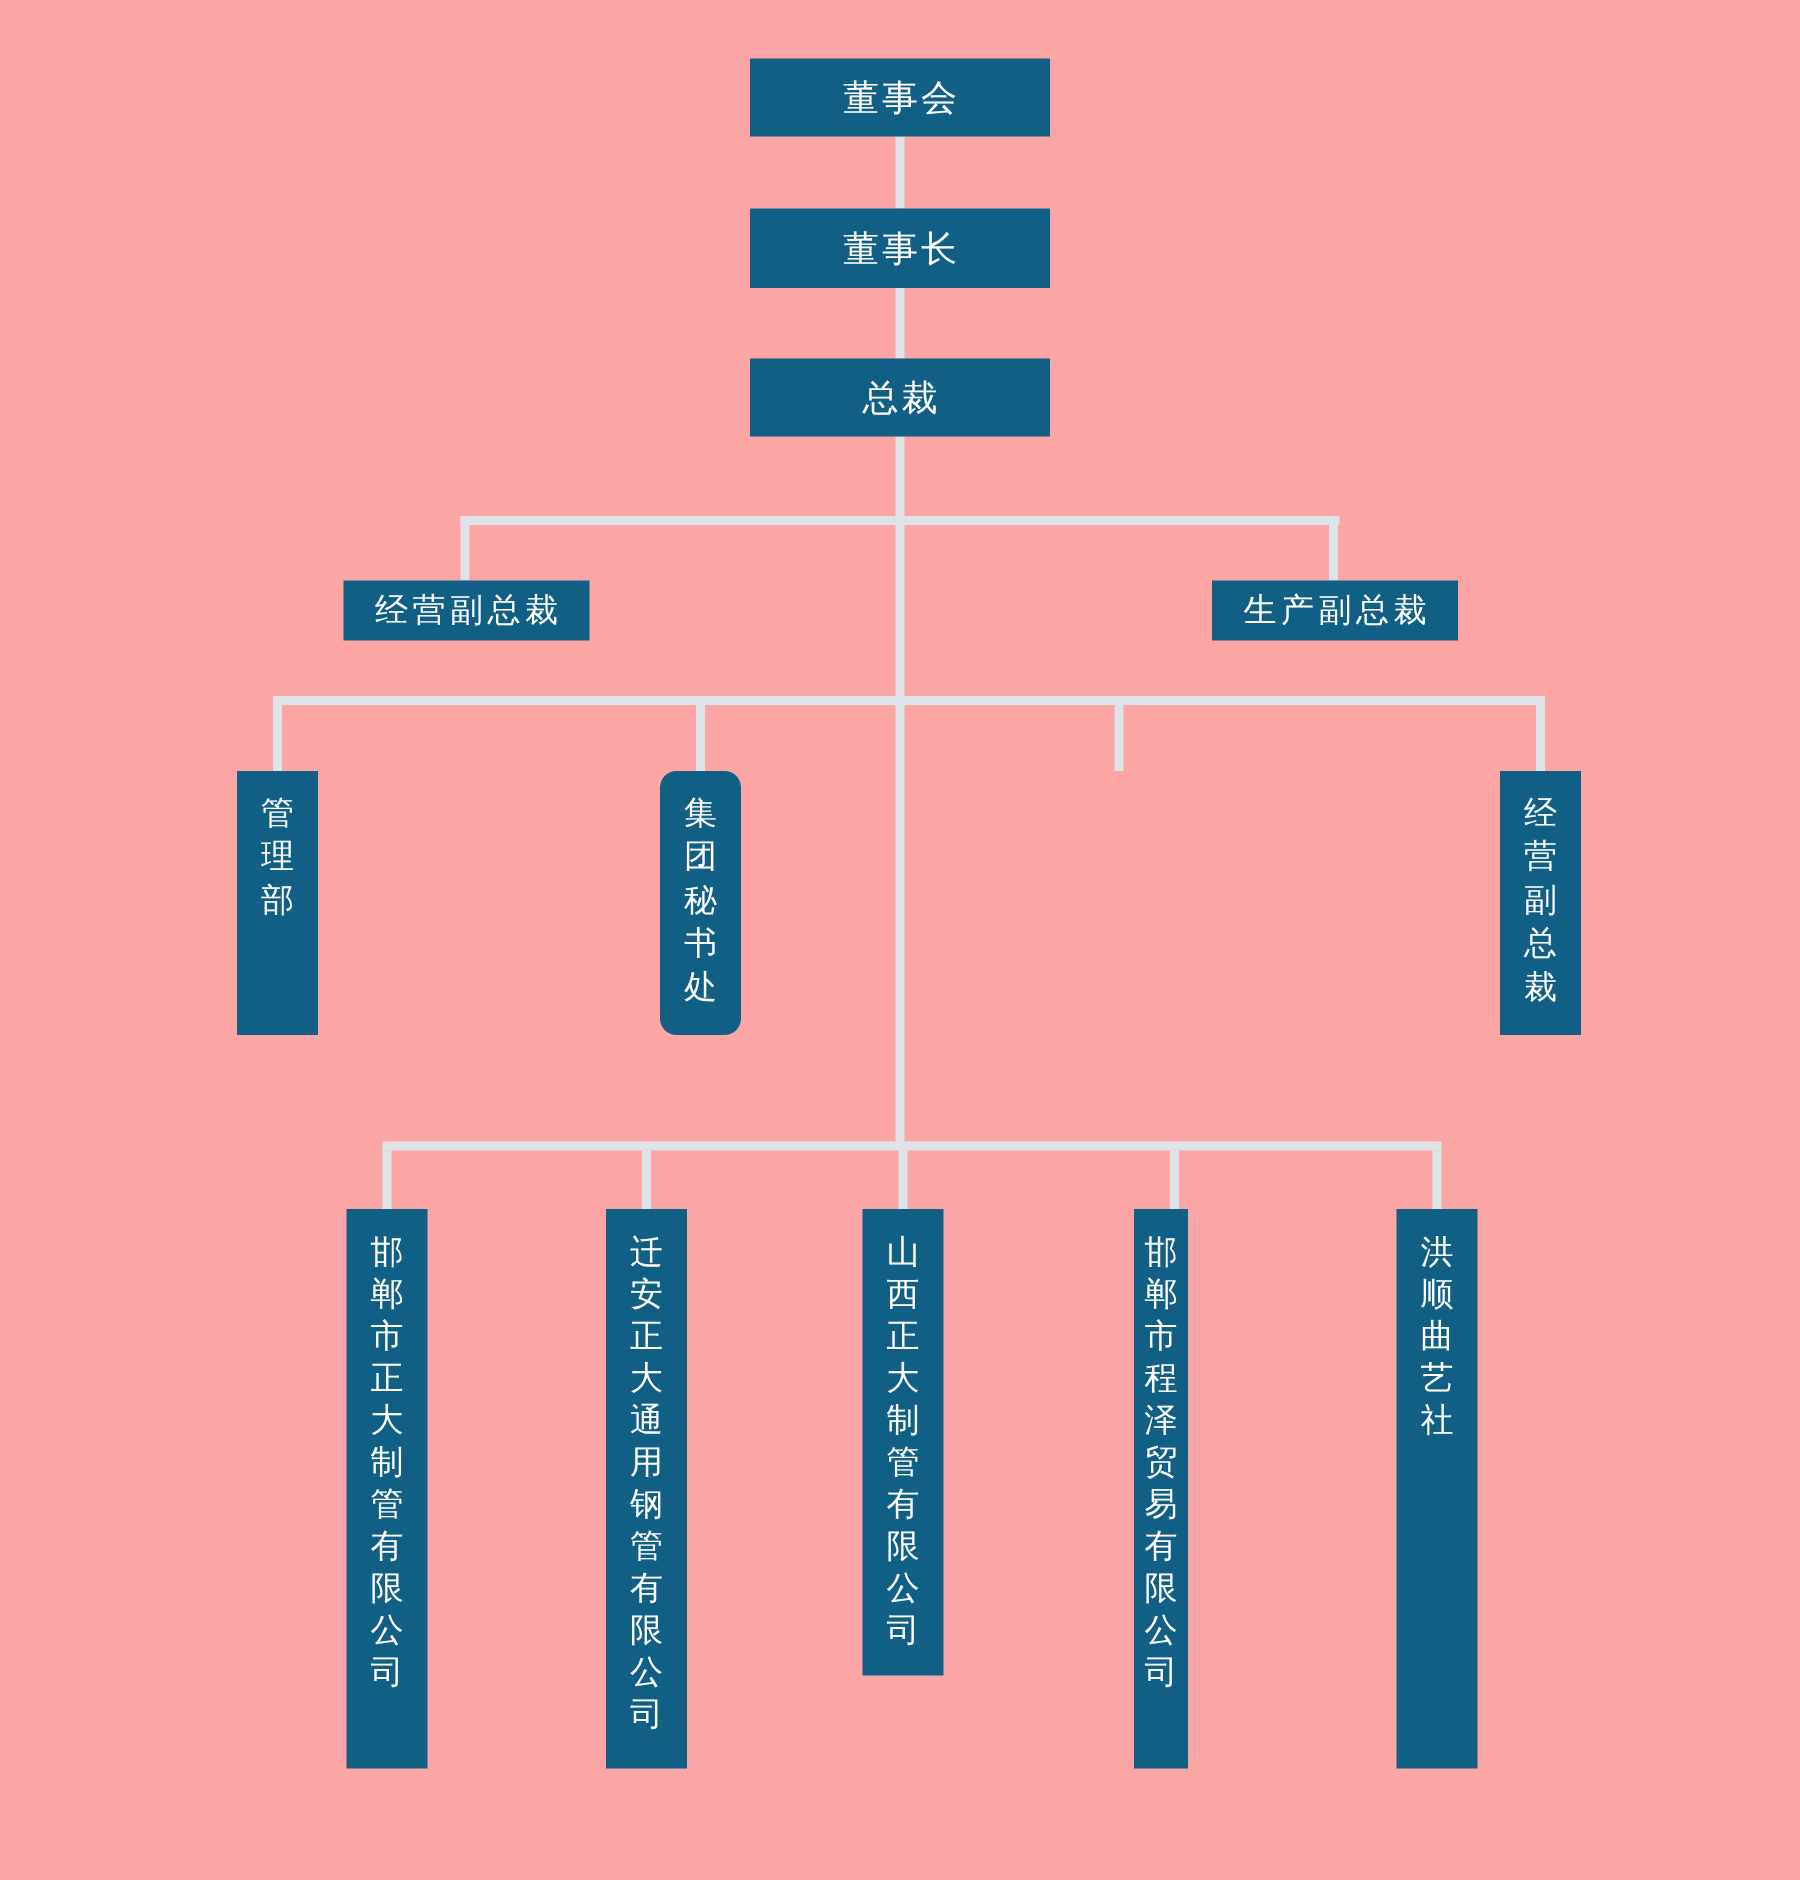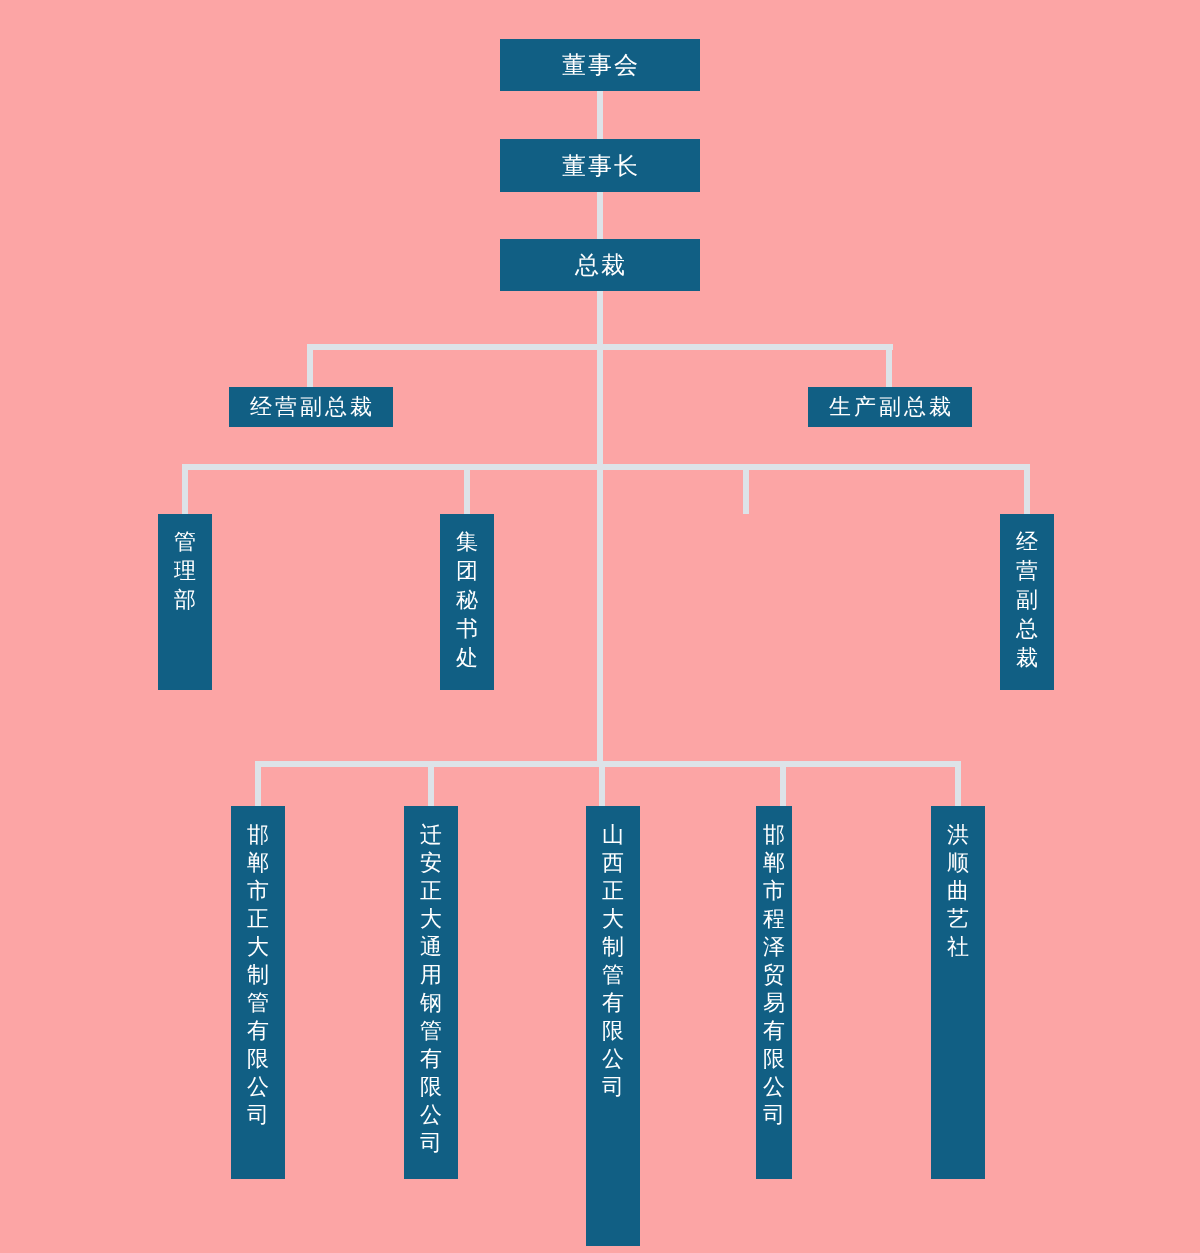--- a/index.html
+++ b/index.html
@@ -93,34 +93,34 @@
   <div class="node hnode mid" style="left:229px; top:387px; width:164px; height:40px;">
     <span>经营副总裁</span>
   </div>
   <div class="node hnode mid" style="left:808px; top:387px; width:164px; height:40px;">
     <span>生产副总裁</span>
   </div>
 
   <div class="node vnode dept" style="left:158px; top:514px; width:54px; height:176px;">
     <div class="vtext">管理部</div>
   </div>
-  <div class="node vnode dept" style="left:440px; top:514px; width:54px; height:176px;">
+  <div class="node vnode dept" style="left:440px; top:514px; width:54px; height:176px;border-radius:11px;">
     <div class="vtext">集团秘书处</div>
   </div>
   <div class="node vnode dept" style="left:1000px; top:514px; width:54px; height:176px;">
     <div class="vtext">经营副总裁</div>
   </div>
 
   <div class="node vnode sub" style="left:231px; top:806px; width:54px; height:373px;">
     <div class="vtext">邯郸市正大制管有限公司</div>
   </div>
   <div class="node vnode sub" style="left:404px; top:806px; width:54px; height:373px;">
     <div class="vtext">迁安正大通用钢管有限公司</div>
   </div>
-  <div class="node vnode sub" style="left:575px; top:806px; width:54px; height:440px;margin-left:11px;">
+  <div class="node vnode sub" style="left:575px; top:806px; width:54px; height:311px;">
     <div class="vtext">山西正大制管有限公司</div>
   </div>
   <div class="node vnode sub" style="left:756px; top:806px; width:36px; height:373px;">
     <div class="vtext">邯郸市程泽贸易有限公司</div>
   </div>
   <div class="node vnode sub" style="left:931px; top:806px; width:54px; height:373px;">
     <div class="vtext">洪顺曲艺社</div>
   </div>
 
 </div>

